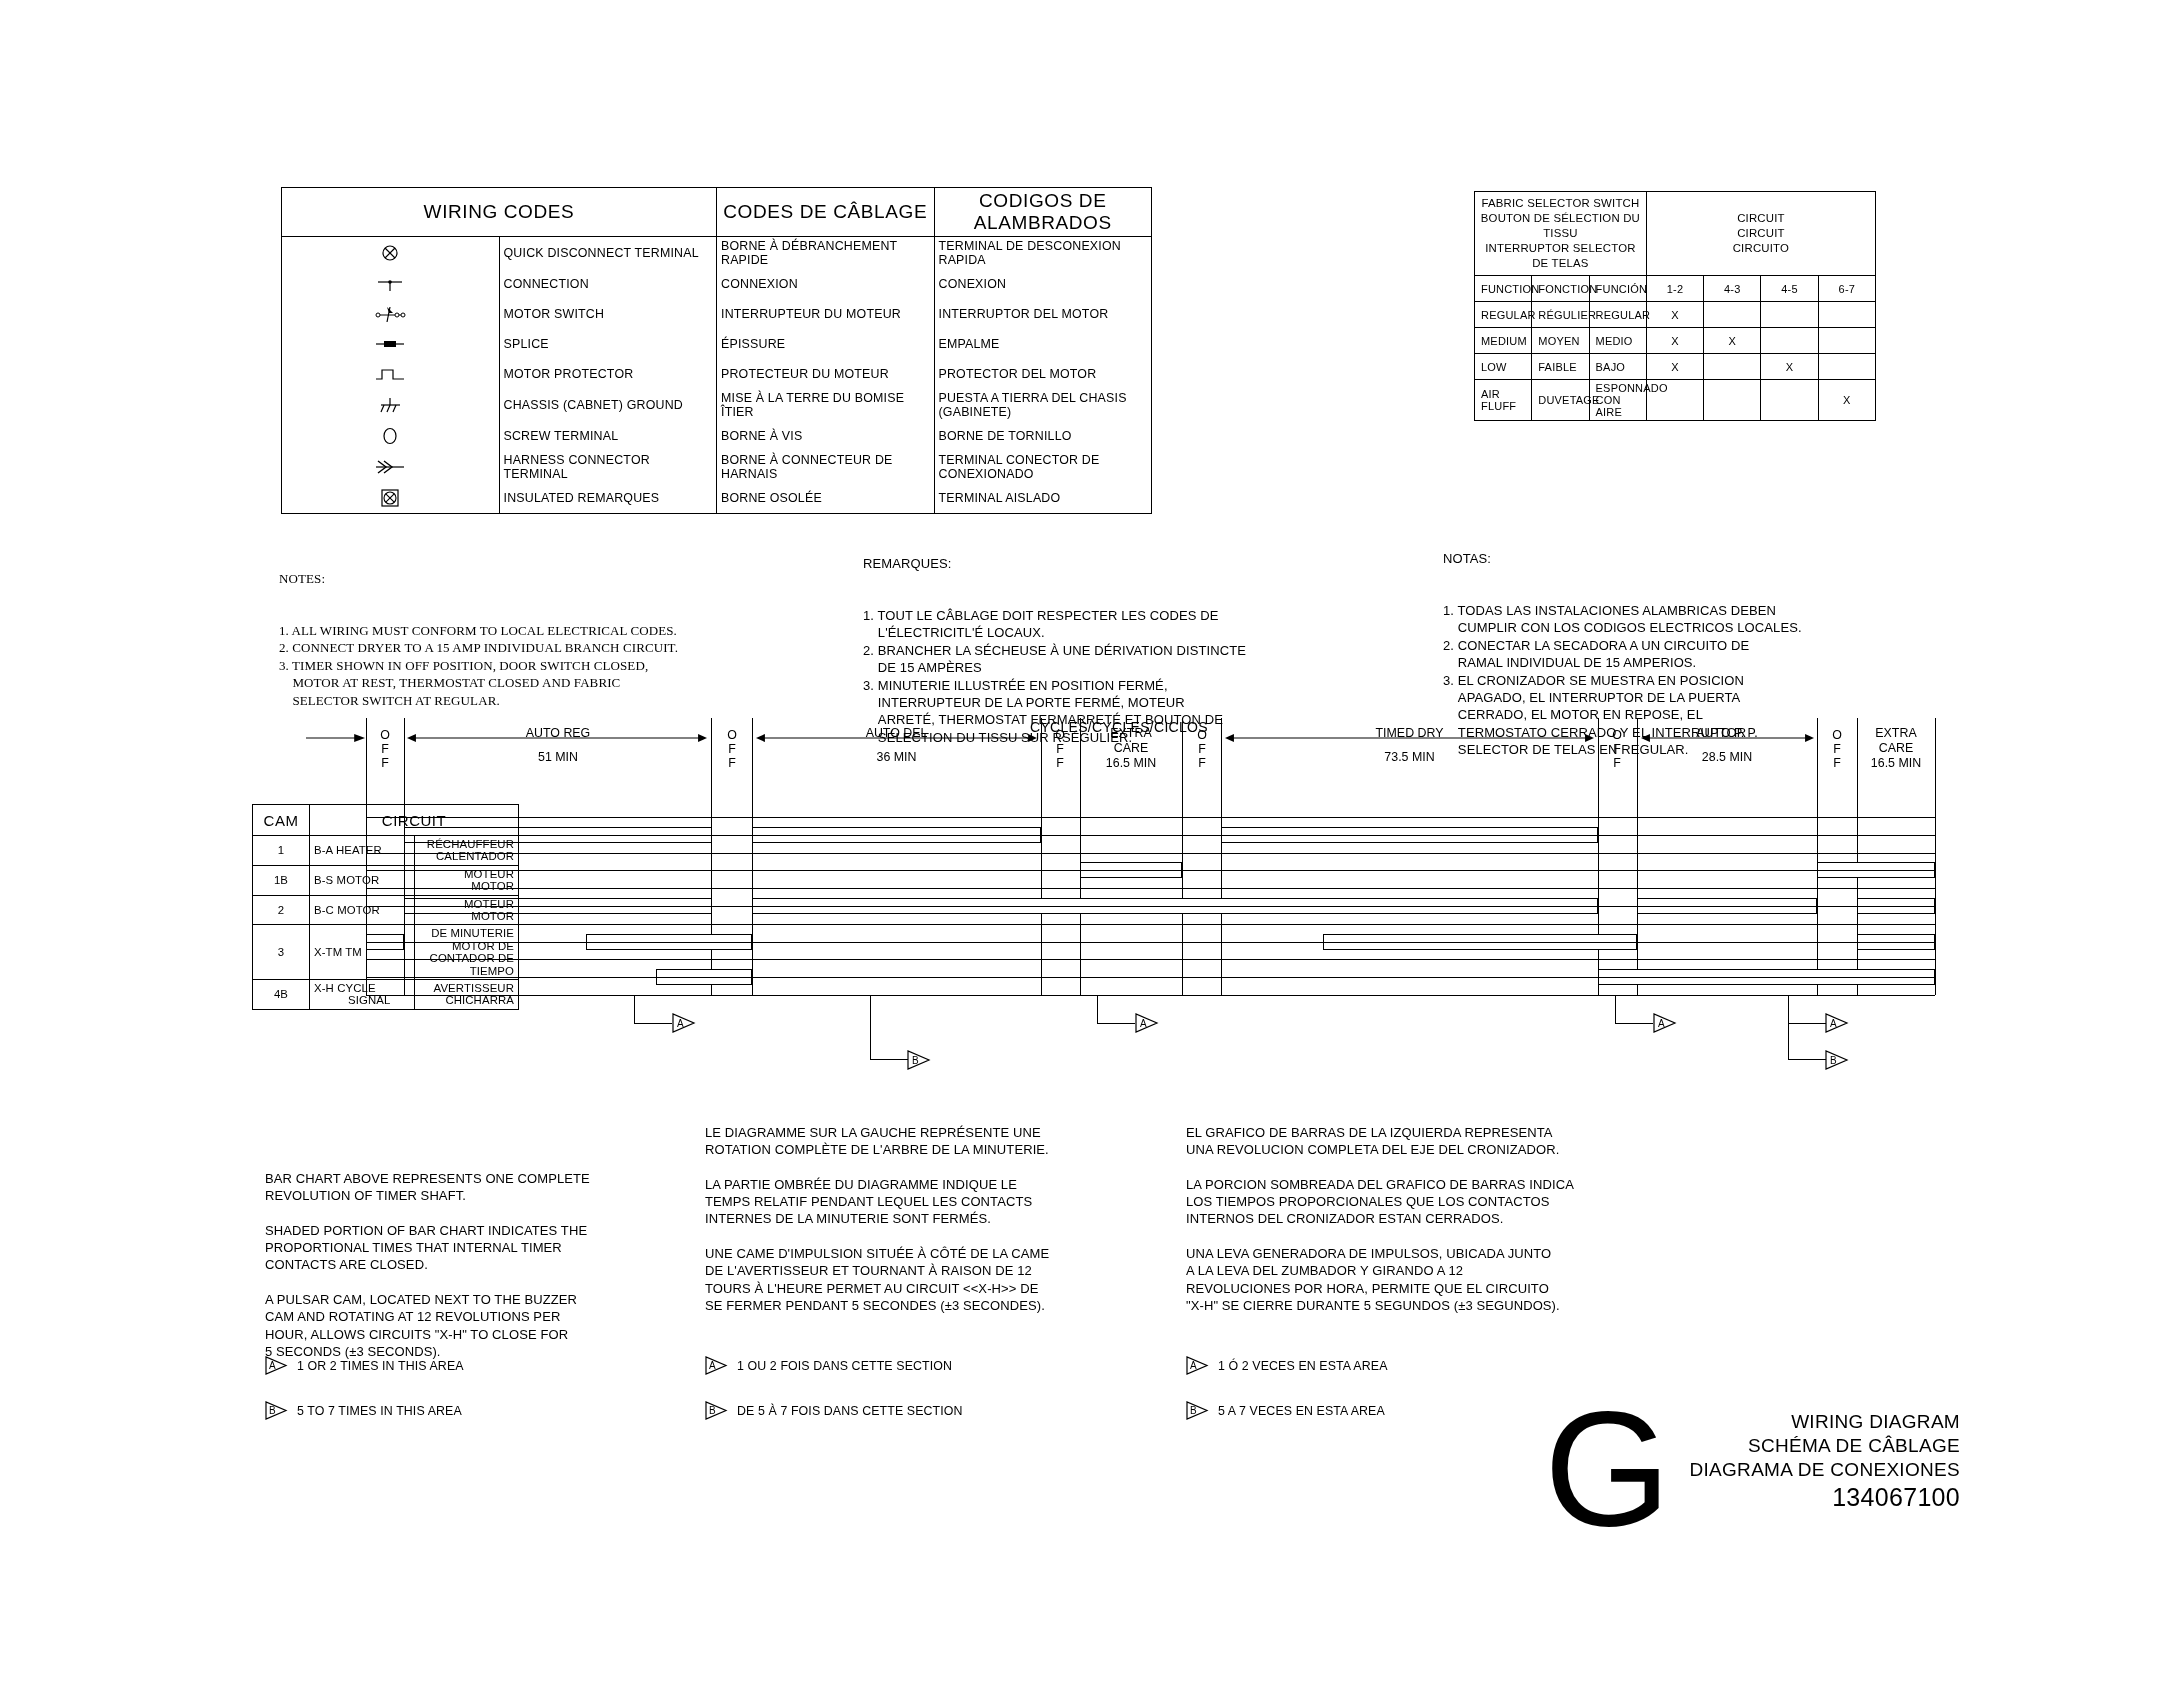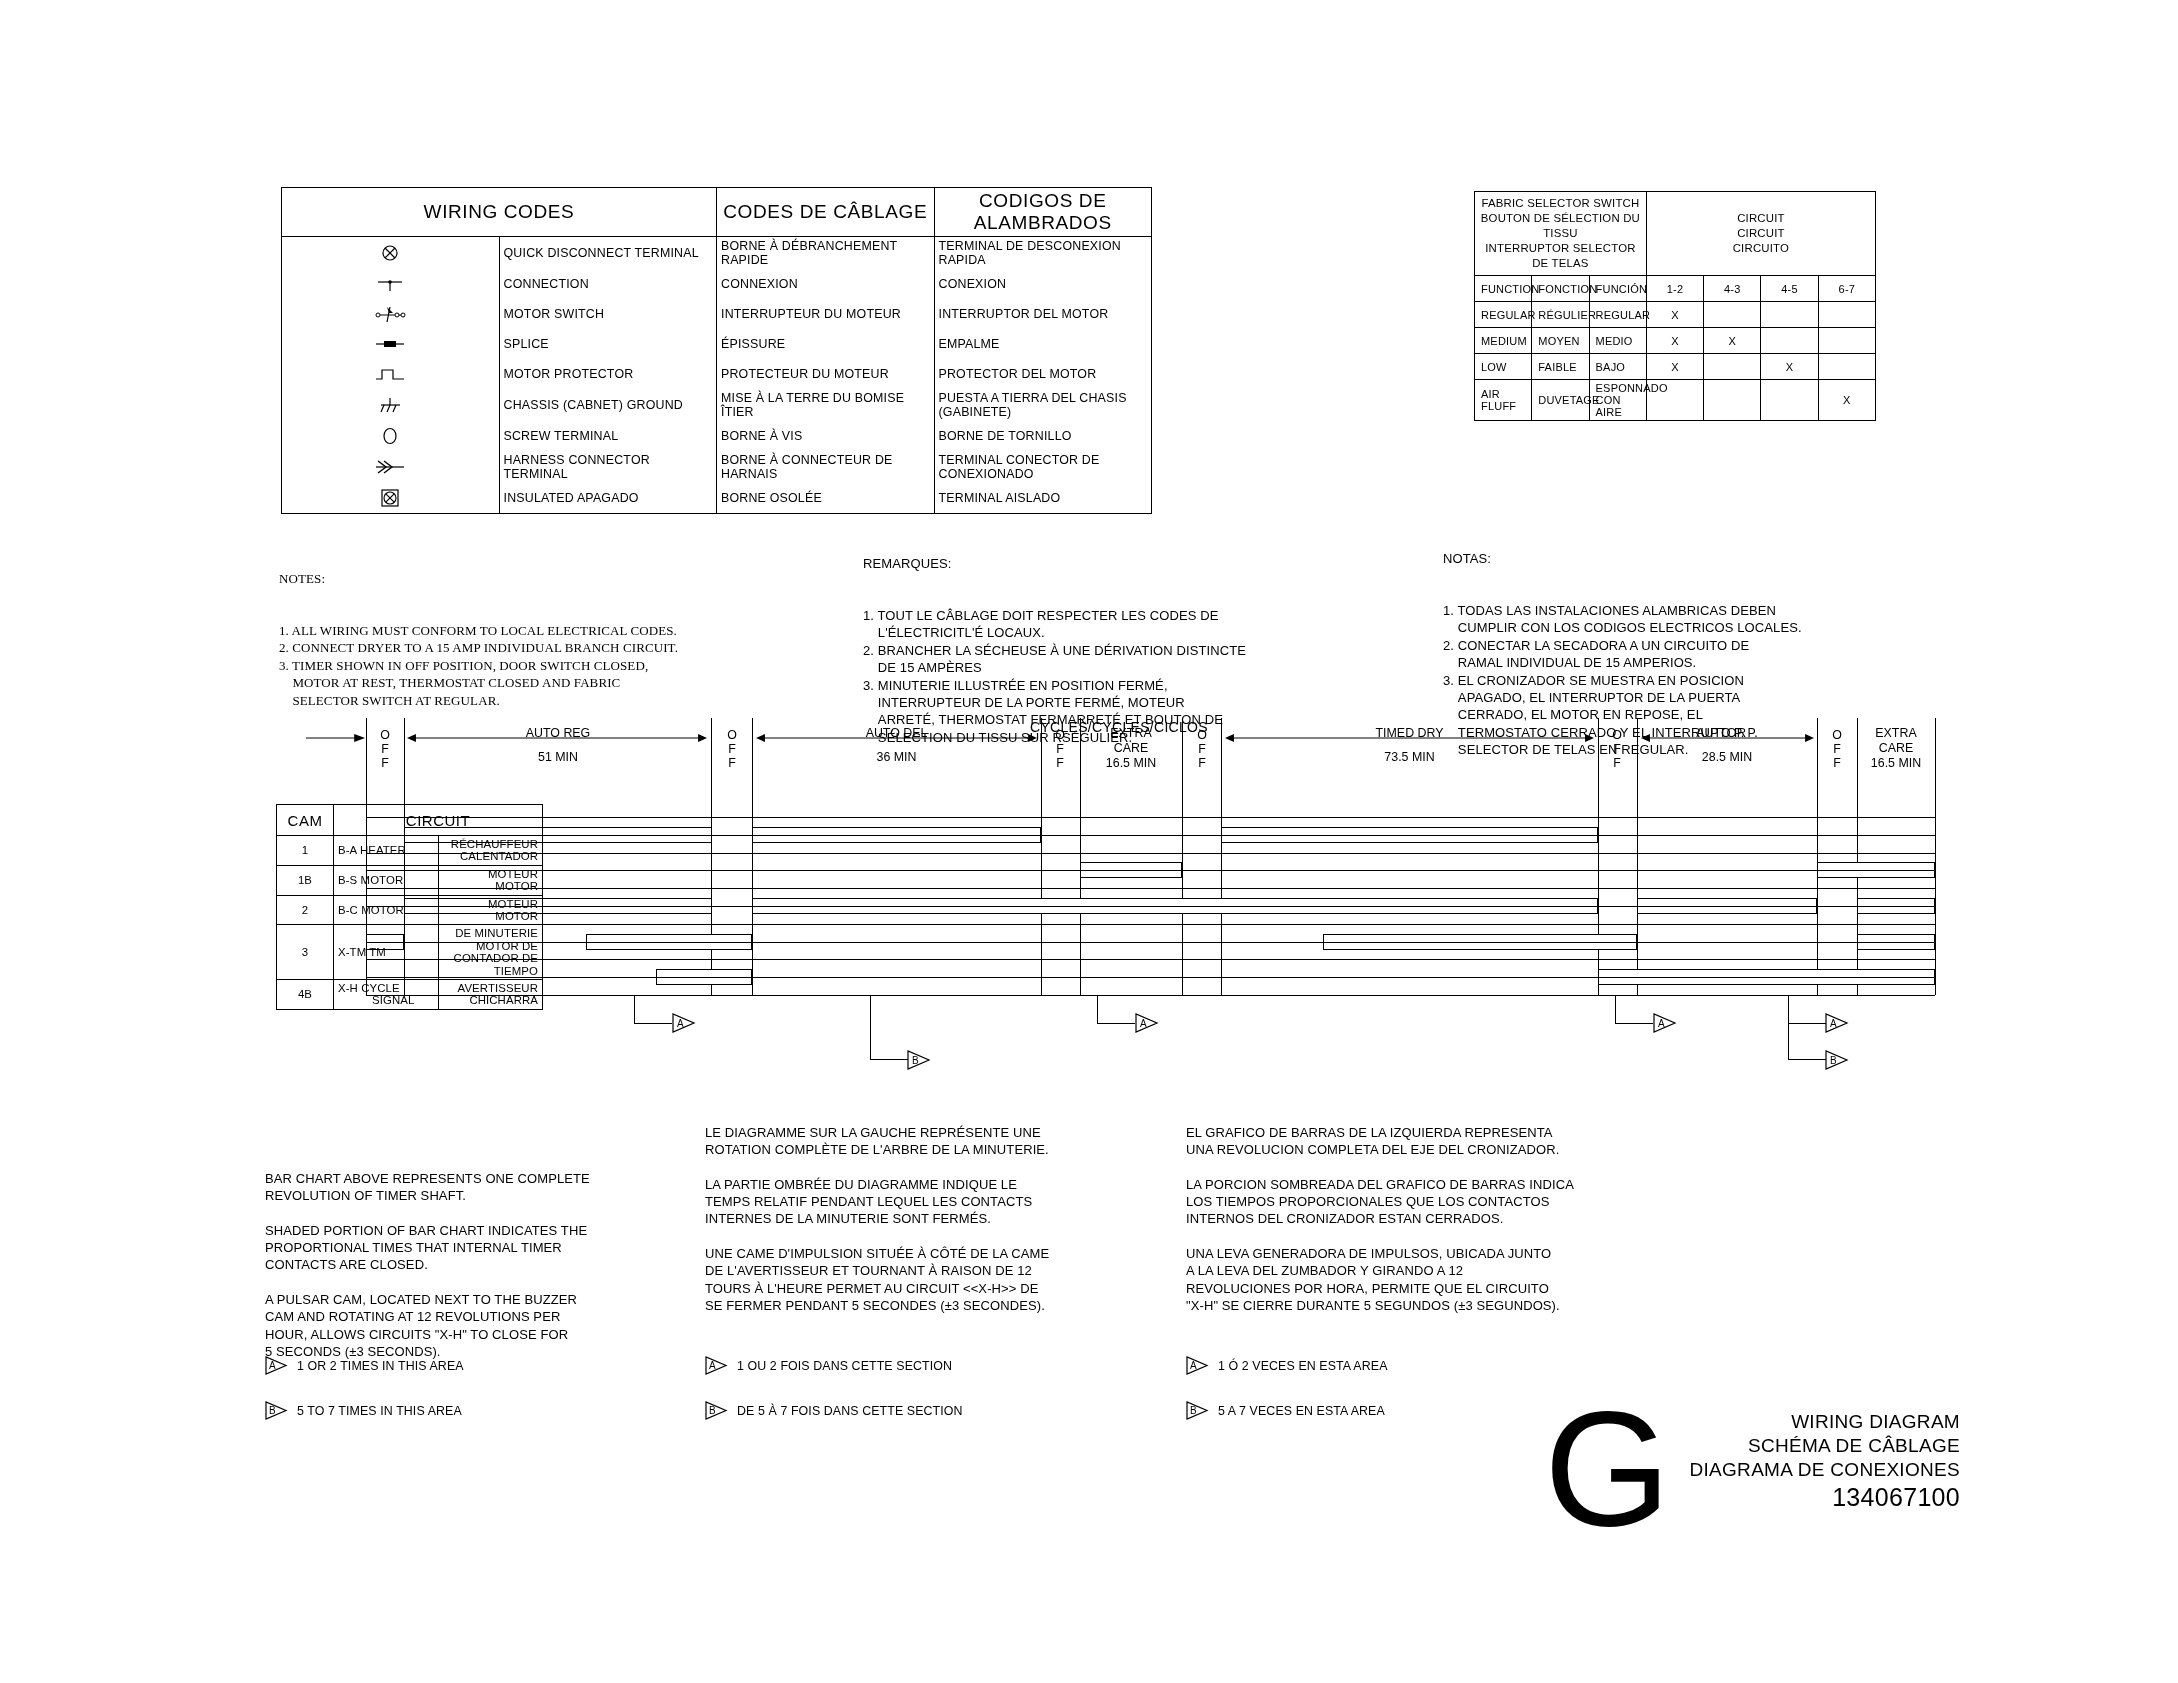--- a/index.html
+++ b/index.html
@@ -86,21 +86,21 @@
   }
   .cyc-label {
     position: absolute; text-align: center; font-size: 12.4px; line-height: 15px;
   }
   .cyc-off { font-size: 12.4px; line-height: 14px; width: 14px; }
   .vline { position: absolute; width: 1px; background: #000; }
   .hline { position: absolute; height: 1px; background: #000; }
 
   
   #cam-table { left: 252px; top: 804px; width: 267px; }
-  #cam-table table { width: 100%; margin-left: 24px; }
+  #cam-table table { width: 100%; }
   #cam-table td { font-size: 11.4px; height: 20px; letter-spacing: 0.1px; }
   #cam-table th { font-size: 15px; letter-spacing: 0.5px; height: 26px; }
   .cam-c { width: 48px; text-align: center; }
   .cam-en { text-align: left; }
   .cam-xl { text-align: right; font-size: 10.4px; line-height: 12.4px; }
   .bar-band { position: absolute; border: 1px solid #000; background: #fff; box-sizing: border-box; }
   .bar-band .mid { position: absolute; left:0; right:0; top: 50%; height: 1px; background:#000; }
 
   
   .flag { position: absolute; width: 30px; height: 20px; }
@@ -222,21 +222,21 @@
           <td>BORNE À CONNECTEUR DE HARNAIS</td>
           <td>TERMINAL CONECTOR DE CONEXIONADO</td>
         </tr>
         <tr class="last-body">
           <td class="wc-sym"><span class="sym"><svg width="34" height="18" viewBox="0 0 34 18">
                 <rect x="9" y="1" width="16" height="16" fill="none" stroke="#000" stroke-width="1.2"></rect>
                 <circle cx="17" cy="9" r="6" fill="none" stroke="#000" stroke-width="1.1"></circle>
                 <line x1="12.8" y1="4.8" x2="21.2" y2="13.2" stroke="#000" stroke-width="1.1"></line>
                 <line x1="21.2" y1="4.8" x2="12.8" y2="13.2" stroke="#000" stroke-width="1.1"></line>
               </svg></span></td>
-          <td class="wc-en">INSULATED APAGADO</td>
+          <td class="wc-en">INSULATED REMARQUES</td>
           <td>BORNE OSOLÉE</td>
           <td>TERMINAL AISLADO</td>
         </tr>
       </tbody>
   </table>
 </div>
 
 <div class="abs" id="fabric-table">
   <table class="grid">
     <tbody>

